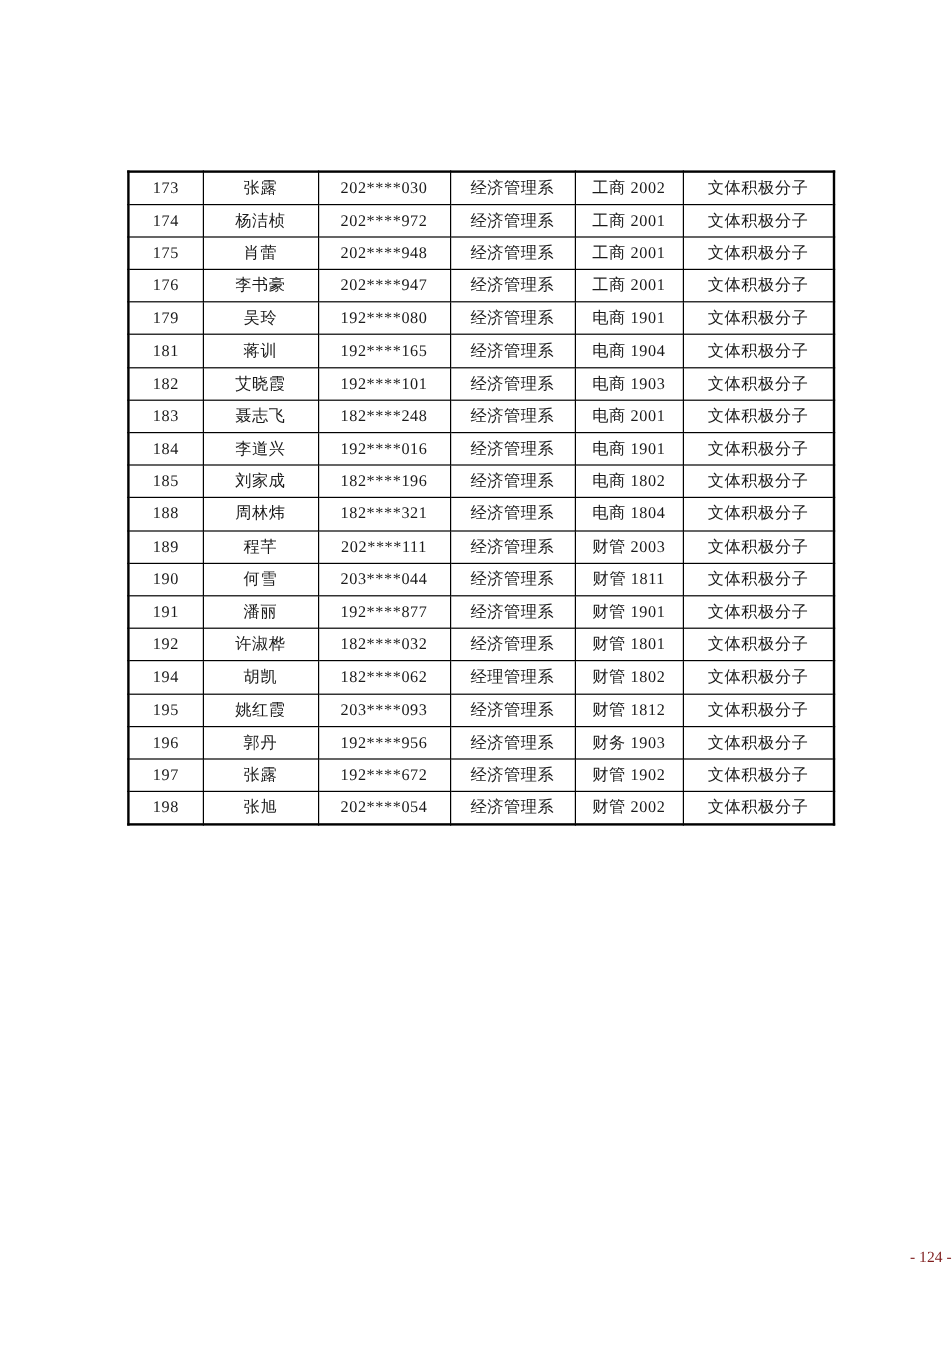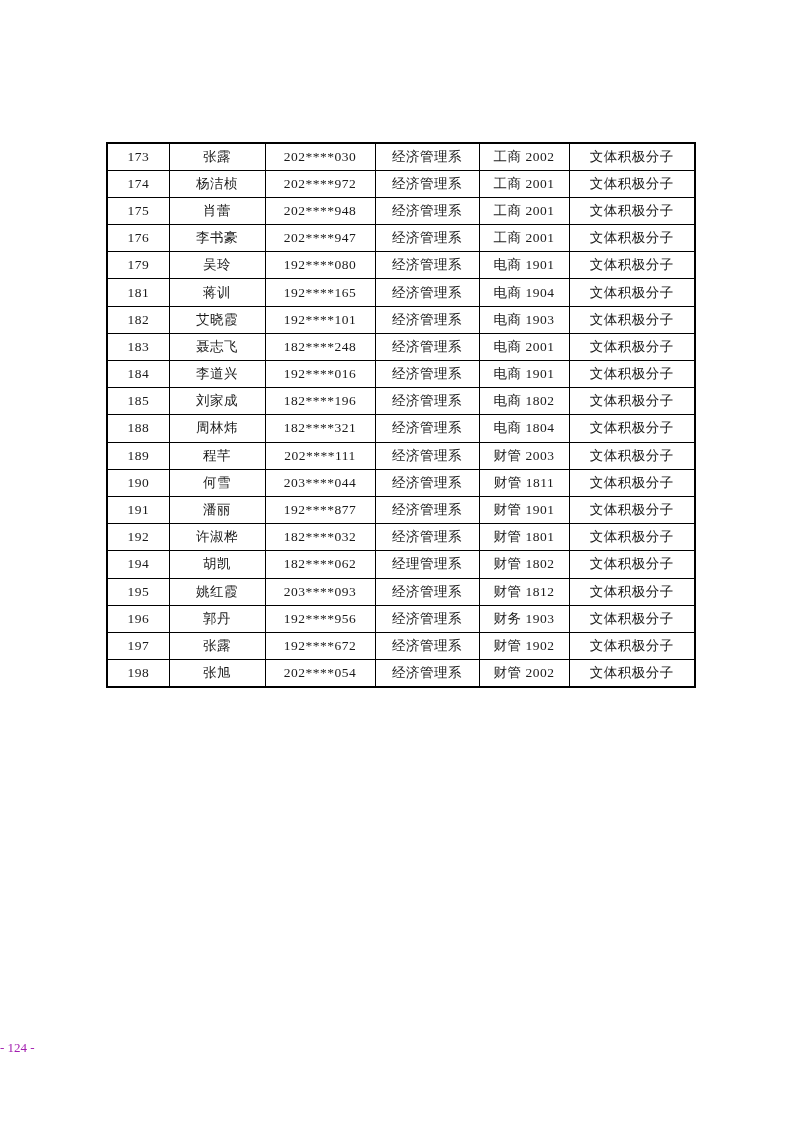--- a/index.html
+++ b/index.html
@@ -31,23 +31,23 @@
     letter-spacing: 0.5px;
     white-space: nowrap;
     overflow: hidden;
     padding: 0 2px;
   }
   .footer {
     position: absolute;
     left: 0;
     top: 1040px;
     width: 100%;
-    text-align: left;
+    text-align: right;
     font-size: 13px;
-    color: #a21caf;
+    color: #7f1d1d;
   }
 </style>
 </head>
 <body>
 
 <div class="page">
   <table class="roster">
     <colgroup>
         <col style="width: 62px;">
         <col style="width: 96px;">

